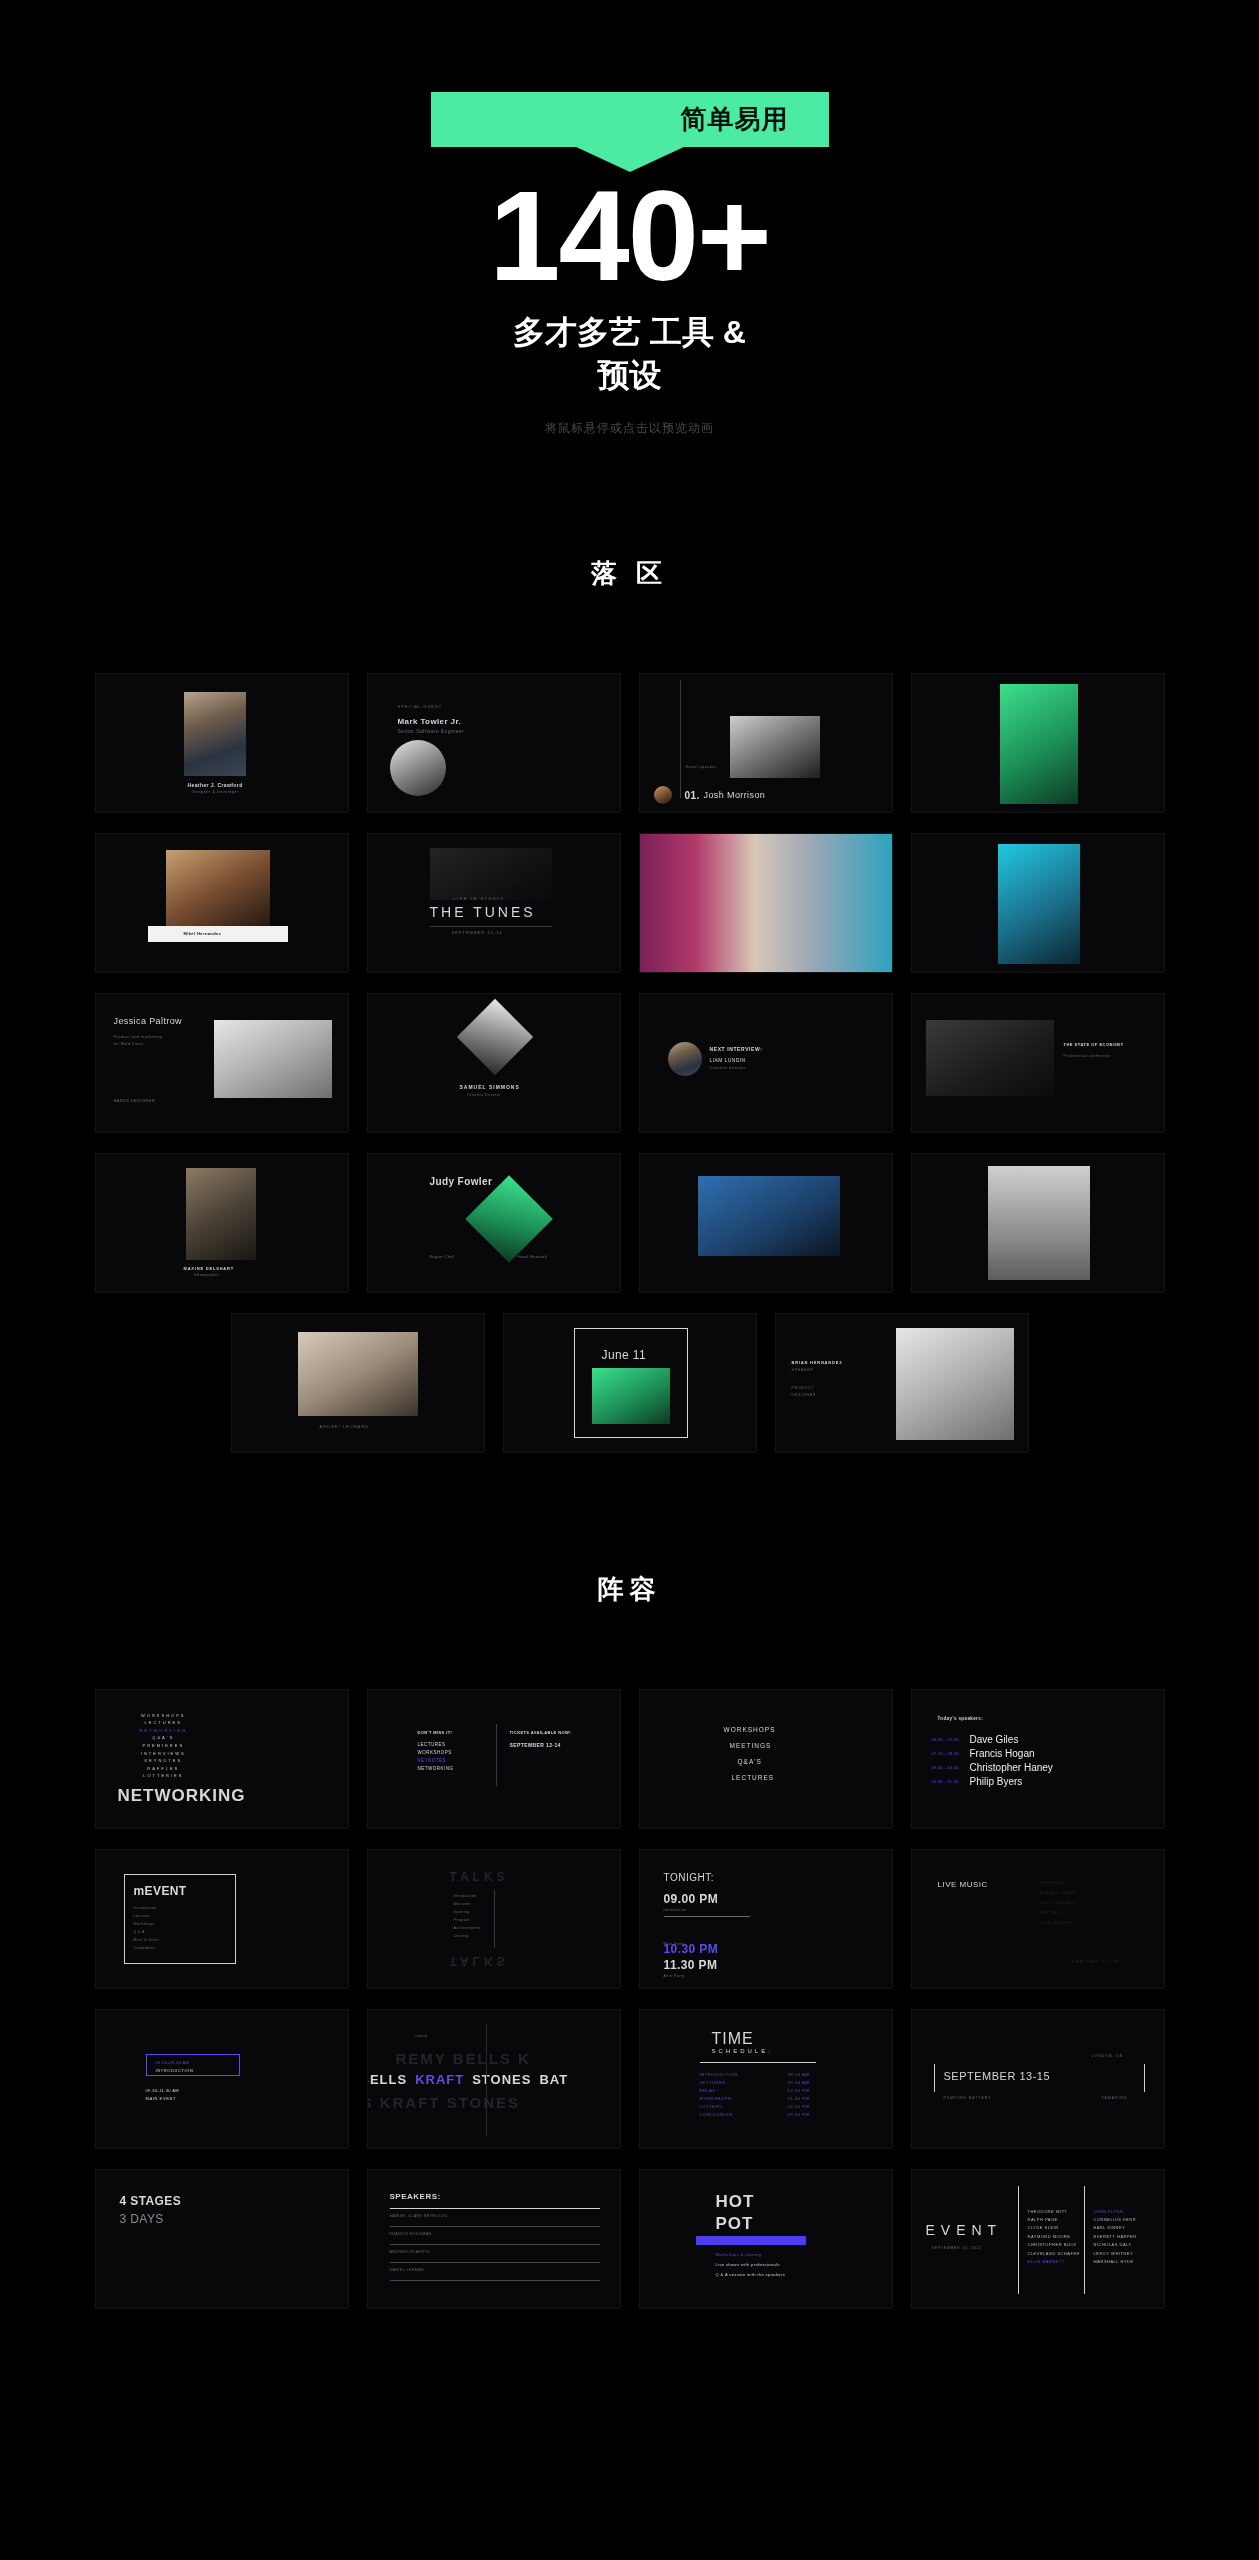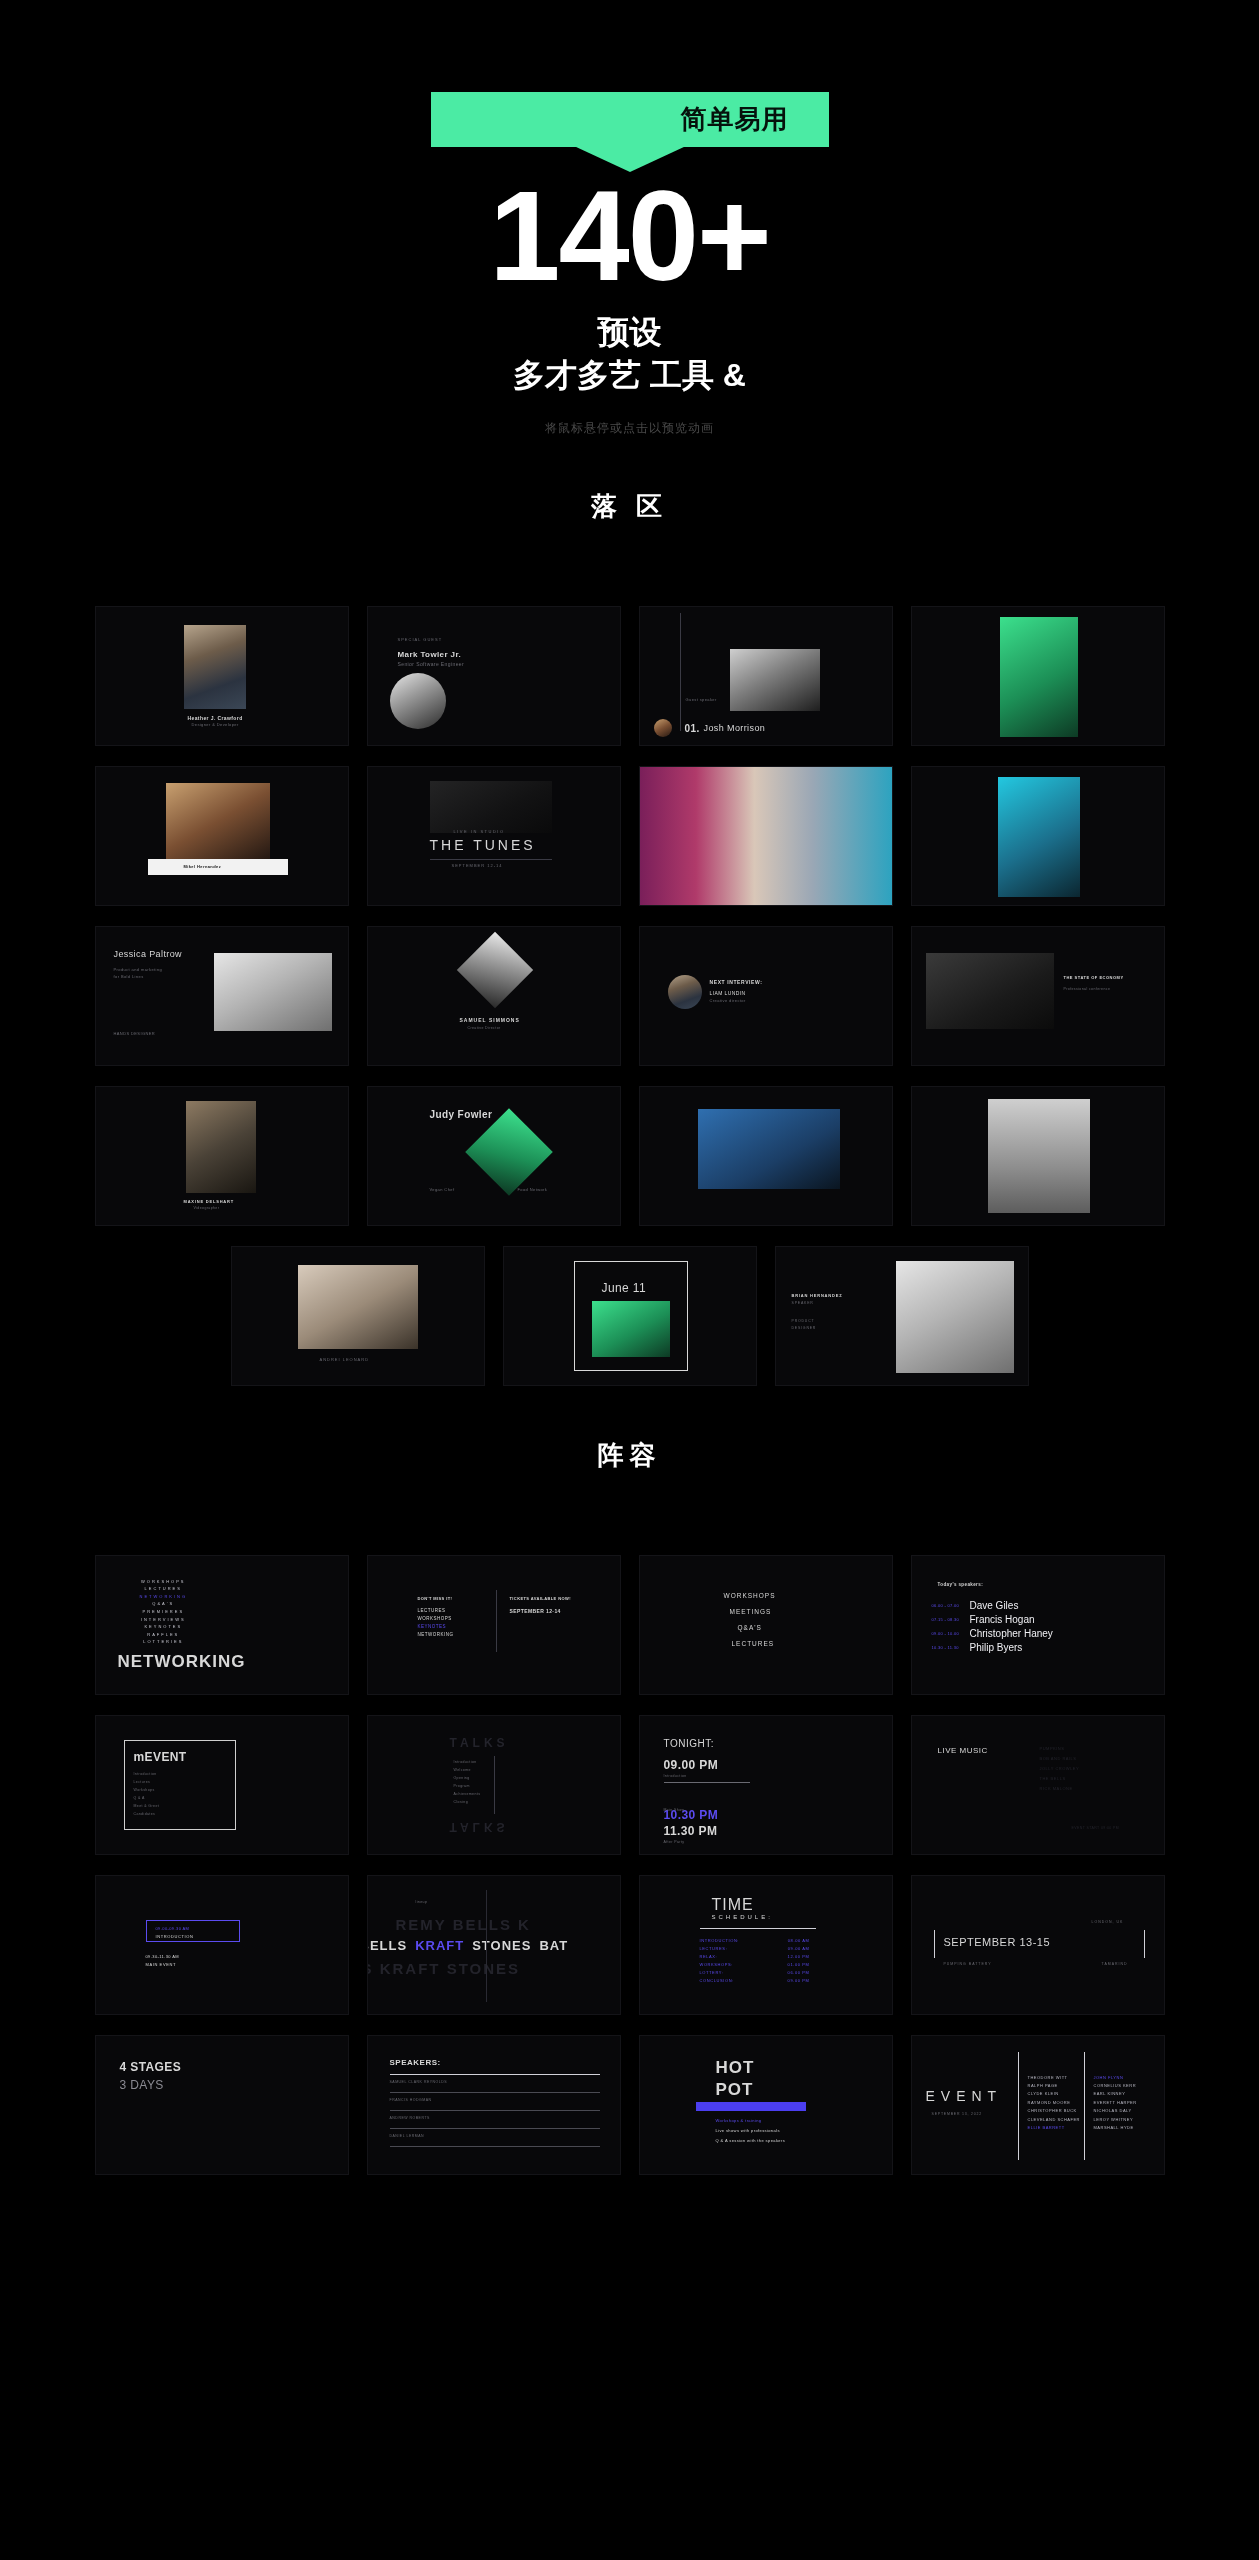--- a/index.html
+++ b/index.html
@@ -49,21 +49,21 @@
     color:#4a4a4a;
     letter-spacing:1px;
   }
 
   
   .section-title {
     text-align:center;
     font-size:26px;
     font-weight:700;
     letter-spacing:6px;
-    margin-top:52px;
+    margin-top:119px;
     margin-bottom:82px;
   }
 
   .grid {
     width:1090px;
     margin:0 auto;
     display:grid;
     grid-template-columns:repeat(4, 254px);
     gap:20px 18px;
     justify-content:center;
@@ -132,22 +132,22 @@
 
 <div class="hero">
   <div class="badge-wrap">
     <div class="badge">
       <span>简单易用</span>
       <span class="notch"></span>
     </div>
   </div>
   <div class="big-number">140+</div>
   <div class="hero-sub">
+    <div>多才多艺 工具 &amp;</div>
     <div>预设</div>
-    <div>多才多艺 工具 &amp;</div>
   </div>
   <div class="hero-hint">将鼠标悬停或点击以预览动画</div>
 </div>
 
 <div class="section-title">落 区</div>
 
 <div class="grid">
 
   <div class="card">
     <div class="ph ph-portrait-a" style="left:88px;top:18px;width:62px;height:84px;"></div>

